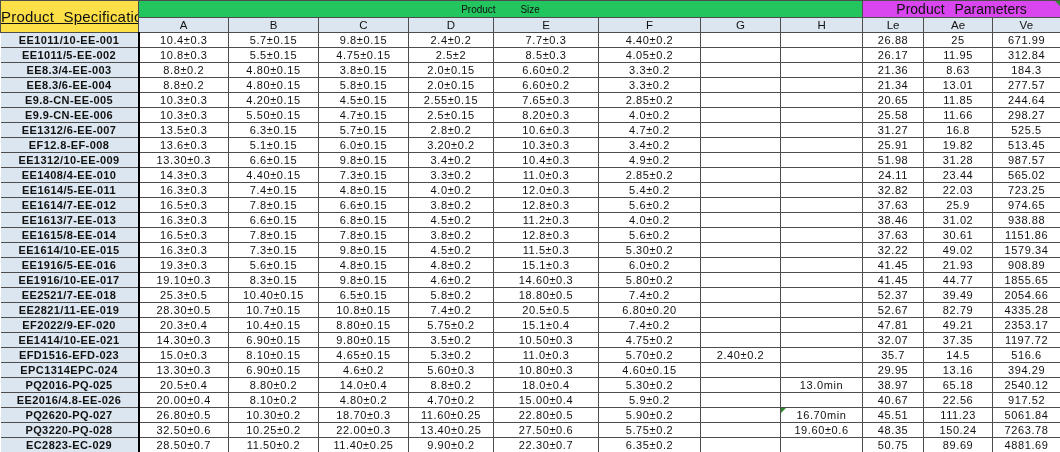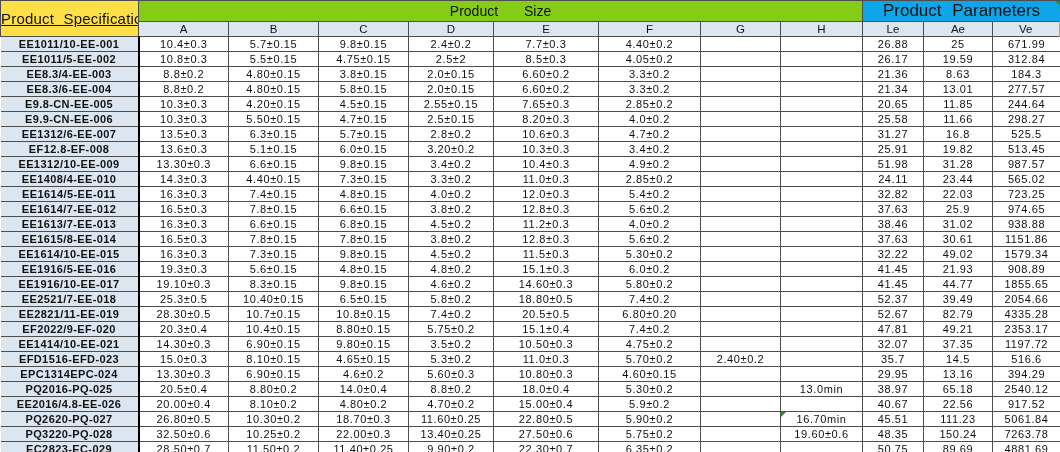--- a/index.html
+++ b/index.html
@@ -41,40 +41,40 @@
     font-size: 15px;
     word-spacing: 5px;
     letter-spacing: 0.2px;
     border-top: none;
     border-left: none;
     border-right: 2px solid #000000;
     border-bottom: 2px solid #000000;
     text-decoration: underline;
   }
   th.size-head {
-    background: #84cc16;
-    font-size: 14px;
+    background: #22c55e;
+    font-size: 10px;
     word-spacing: 22px;
     border-top: 2px solid #000000;
     border-bottom: 1px solid #4d4d4d;
   }
   th.params-head {
-    background: #0ea5e9;
-    font-size: 17px;
+    background: #d946ef;
+    font-size: 14px;
     word-spacing: 6px;
     border-top: 2px solid #000000;
     border-right: 2px solid #000000;
     border-bottom: 1px solid #4d4d4d;
   }
   th.sub-head {
     background: #dce6f1;
     font-size: 11.5px;
     border-bottom: 2px solid #000000;
   }
-  th.sub-head.last-col, td.last-col { border-right: 4px solid #a3a3a3; }
+  th.sub-head.last-col, td.last-col { border-right: 2px solid #a3a3a3; }
 
   
   tbody tr { height: 15px; }
   tbody td {
     background: #ffffff;
     font-size: 11px;
     letter-spacing: 0.6px;
   }
   tbody td.name-cell {
     background: #dce6f1;
@@ -159,21 +159,21 @@
           <td class="name-cell">EE1011/5-EE-002</td>
           <td>10.8±0.3</td>
           <td>5.5±0.15</td>
           <td>4.75±0.15</td>
           <td>2.5±2</td>
           <td>8.5±0.3</td>
           <td>4.05±0.2</td>
           <td></td>
           <td></td>
           <td>26.17</td>
-          <td>19.59</td>
+          <td>11.95</td>
           <td class="last-col">312.84</td>
         </tr>
         <tr>
           <td class="name-cell">EE8.3/4-EE-003</td>
           <td>8.8±0.2</td>
           <td>4.80±0.15</td>
           <td>3.8±0.15</td>
           <td>2.0±0.15</td>
           <td>6.60±0.2</td>
           <td>3.3±0.2</td>

